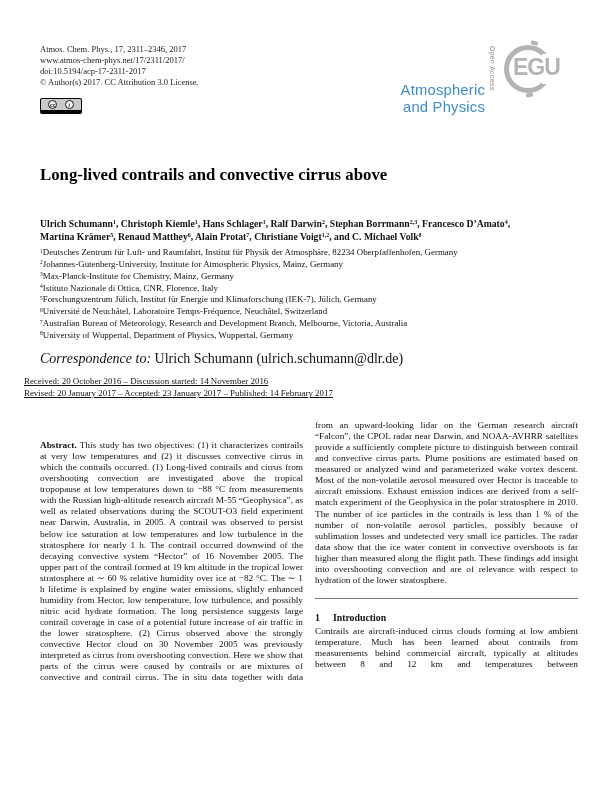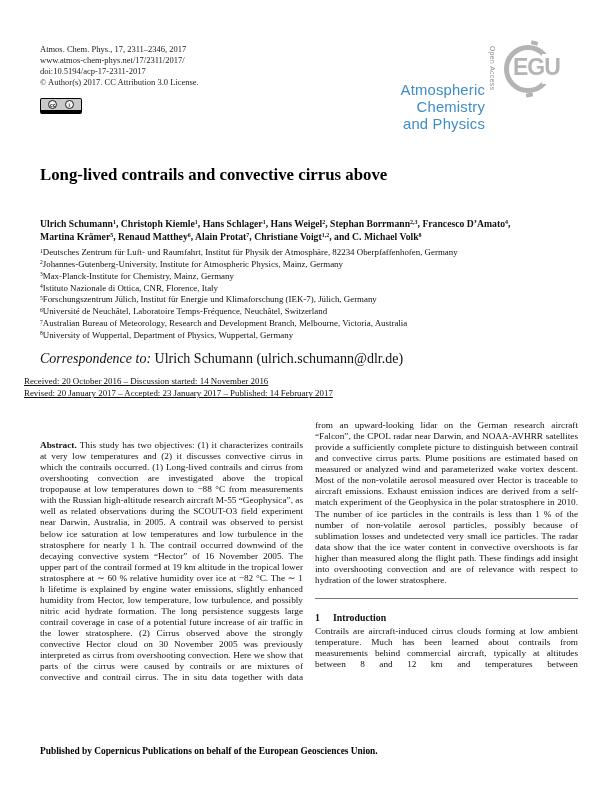--- a/index.html
+++ b/index.html
@@ -84,38 +84,37 @@
     <div>© Author(s) 2017. CC Attribution 3.0 License.</div>
   </div>
 
   <div class="abs cc-badge">
     <span class="cc-circle">cc</span>
     <span class="cc-circle">i</span>
   </div>
 
   <div class="abs brand">
     <div>Atmospheric</div>
-    <div>Chemistry</div>
     <div>and Physics</div>
   </div>
   <div class="abs open-access">Open Access</div>
   <div class="abs egu">
     <span class="egu-ring"></span>
     <span class="egu-gap"></span>
     <span class="egu-sat-a"></span>
     <span class="egu-sat-b"></span>
     <span class="egu-text">EGU</span>
   </div>
 
   <div class="abs title">
     <div>Long-lived contrails and convective cirrus above</div>
   </div>
 
   <div class="abs authors">
-    <div><span>Ulrich Schumann</span><sup>1</sup><span>, Christoph Kiemle</span><sup>1</sup><span>, Hans Schlager</span><sup>1</sup><span>, Hans Weigel</span><sup>2</sup><span>, Stephan Borrmann</span><sup>2,3</sup><span>, Francesco D’Amato</span><sup>4</sup><span>,</span></div>
+    <div><span>Ulrich Schumann</span><sup>1</sup><span>, Christoph Kiemle</span><sup>1</sup><span>, Hans Schlager</span><sup>1</sup><span>, Ralf Darwin</span><sup>2</sup><span>, Stephan Borrmann</span><sup>2,3</sup><span>, Francesco D’Amato</span><sup>4</sup><span>,</span></div>
     <div><span>Martina Krämer</span><sup>5</sup><span>, Renaud Matthey</span><sup>6</sup><span>, Alain Protat</span><sup>7</sup><span>, Christiane Voigt</span><sup>1,2</sup><span>, and C. Michael Volk</span><sup>8</sup></div>
   </div>
 
   <div class="abs affils">
     <div><sup>1</sup><span>Deutsches Zentrum für Luft- und Raumfahrt, Institut für Physik der Atmosphäre, 82234 Oberpfaffenhofen, Germany</span></div>
     <div><sup>2</sup><span>Johannes-Gutenberg-University, Institute for Atmospheric Physics, Mainz, Germany</span></div>
     <div><sup>3</sup><span>Max-Planck-Institute for Chemistry, Mainz, Germany</span></div>
     <div><sup>4</sup><span>Istituto Nazionale di Ottica, CNR, Florence, Italy</span></div>
     <div><sup>5</sup><span>Forschungszentrum Jülich, Institut für Energie und Klimaforschung (IEK-7), Jülich, Germany</span></div>
     <div><sup>6</sup><span>Université de Neuchâtel, Laboratoire Temps-Fréquence, Neuchâtel, Switzerland</span></div>
@@ -138,15 +137,14 @@
 
   <div class="abs col col-right">
     <p>from an upward-looking lidar on the German research aircraft “Falcon”, the CPOL radar near Darwin, and NOAA-AVHRR satellites provide a sufficiently complete picture to distinguish between contrail and convective cirrus parts. Plume positions are estimated based on measured or analyzed wind and parameterized wake vortex descent. Most of the non-volatile aerosol measured over Hector is traceable to aircraft emissions. Exhaust emission indices are derived from a self-match experiment of the Geophysica in the polar stratosphere in 2010. The number of ice particles in the contrails is less than 1 % of the number of non-volatile aerosol particles, possibly because of sublimation losses and undetected very small ice particles. The radar data show that the ice water content in convective overshoots is far higher than measured along the flight path. These findings add insight into overshooting convection and are of relevance with respect to hydration of the lower stratosphere.</p>
     <hr class="divider">
     <div class="sec-head">
       <span class="sec-num">1</span><span>Introduction</span>
     </div>
     <p class="intro-p cont">Contrails are aircraft-induced cirrus clouds forming at low ambient temperature. Much has been learned about contrails from measurements behind commercial aircraft, typically at altitudes between 8 and 12 km and temperatures between</p>
   </div>
 
-  <div class="abs footer">Published by Copernicus Publications on behalf of the European Geosciences Union.</div>
 
 </div>
 
 </body></html>

